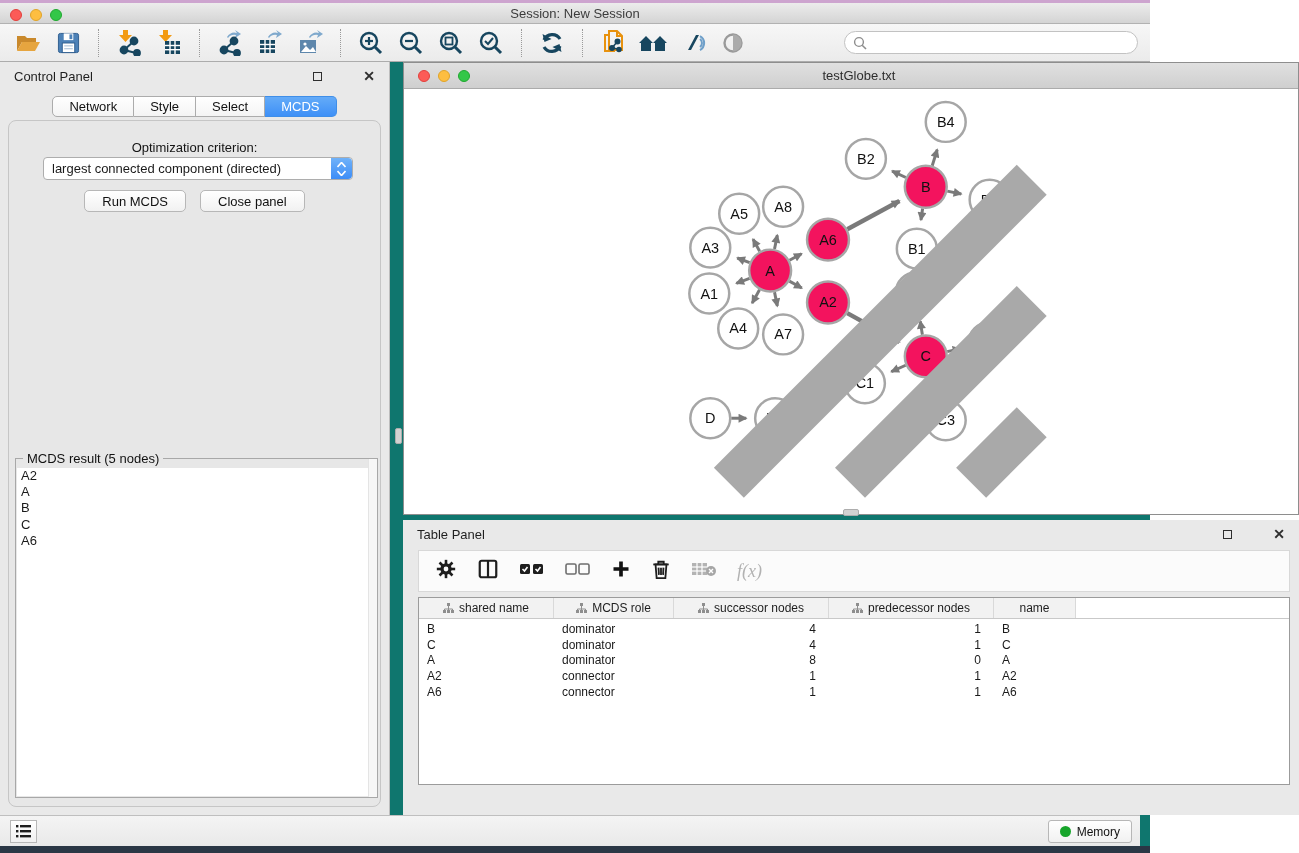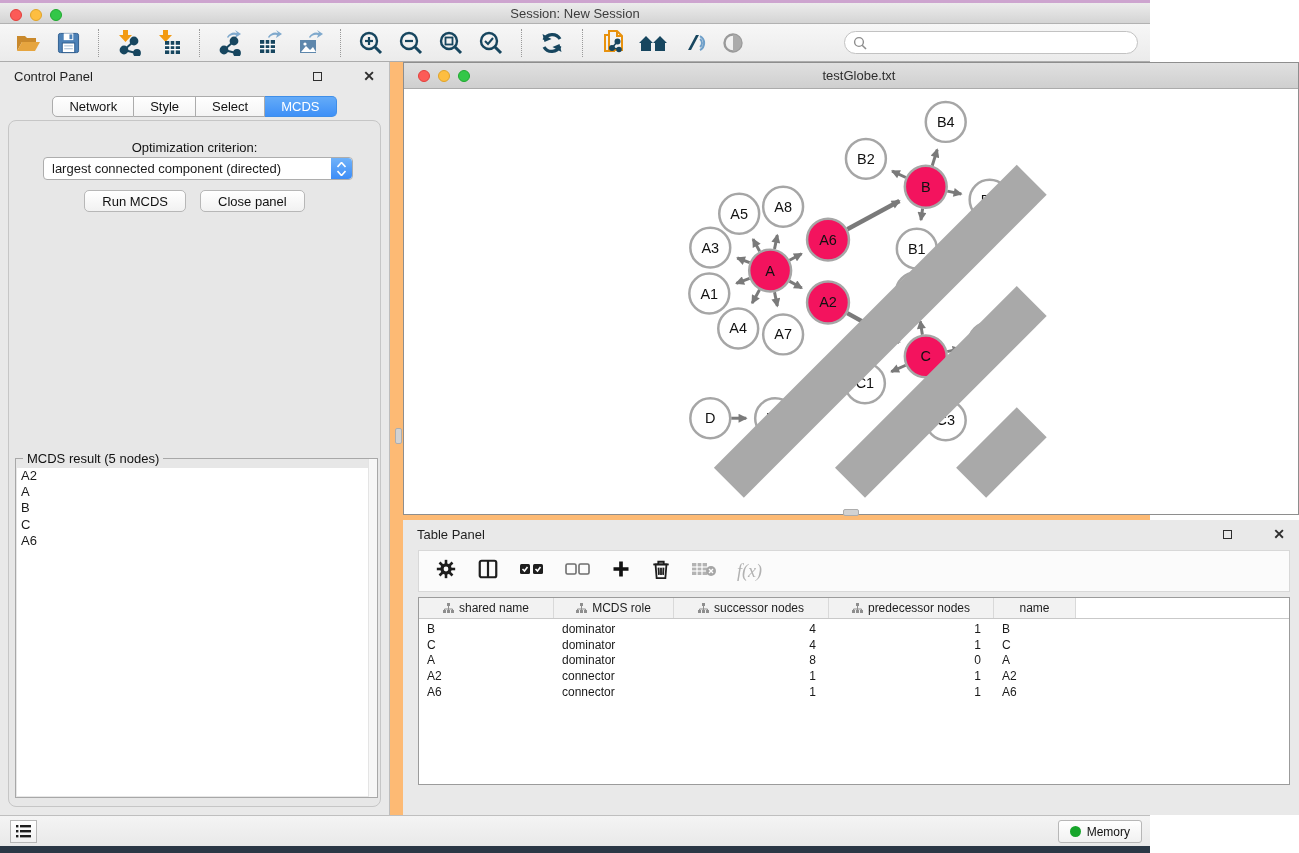--- a/index.html
+++ b/index.html
@@ -1,17 +1,17 @@
 <!DOCTYPE html>
 <html><head>
 <meta charset="utf-8">
 <style>
   * { margin:0; padding:0; box-sizing:border-box; }
   html,body { width:1299px; height:853px; overflow:hidden; }
-  #app { position:relative; width:1150px; height:853px; background:#fdba74;
+  #app { position:relative; width:1150px; height:853px; background:#0f766e;
          font-family:"Liberation Sans", sans-serif; color:#1A1A1A; }
 
   
   .titlebar { position:absolute; left:0; top:0; right:0; height:24px;
     background:linear-gradient(#ECECEC,#D4D4D4); border-top:3px solid #CDA4CF;
     border-bottom:1px solid #B2B2B2; }
   .titlebar .title { position:absolute; left:0; right:0; top:3px; text-align:center;
     font-size:13px; color:#3C3C3C; }
   .lights { position:absolute; left:10px; top:6px; display:flex; gap:8px; }
   .light { width:12px; height:12px; border-radius:50%; }
@@ -109,21 +109,21 @@
   .th.filler { background:#fff; border-right:none; }
   .tr { display:grid; grid-template-columns:135px 120px 155px 165px 82px 1fr;
     height:15.8px; align-items:center; }
   .td { font-size:12px; color:#1A1A1A; white-space:nowrap; }
   .td.l { padding-left:8px; text-align:left; }
   .td.r { padding-right:13px; text-align:right; }
   .tbody { padding-top:2px; }
   .tp-tabs { position:absolute; left:0; right:0; bottom:3px; }
 
   
-  .statusbar { position:absolute; left:0; top:815px; right:0; height:31px;
+  .statusbar { position:absolute; left:0; top:815px; right:10px; height:31px;
     background:linear-gradient(#F4F4F4,#E9E9E9); border-top:1px solid #BFBFBF; }
   .list-btn { position:absolute; left:10px; top:4px; width:27px; height:23px;
     background:linear-gradient(#FFFFFF,#F0F0F0); border:1px solid #B7B7B7;
     display:flex; align-items:center; justify-content:center; }
   .memory-btn { position:absolute; right:8px; top:4px; height:23px; padding:0 11px;
     background:linear-gradient(#FFFFFF,#F1F1F1); border:1px solid #B7B7B7; border-radius:3px;
     display:flex; align-items:center; gap:6px; font-size:12px; color:#111; }
   .mem-dot { width:11px; height:11px; border-radius:50%; background:#17A52B; }
   .desktop-strip { position:absolute; left:0; top:846px; right:0; height:7px; background:#2A3745; }
 </style>

